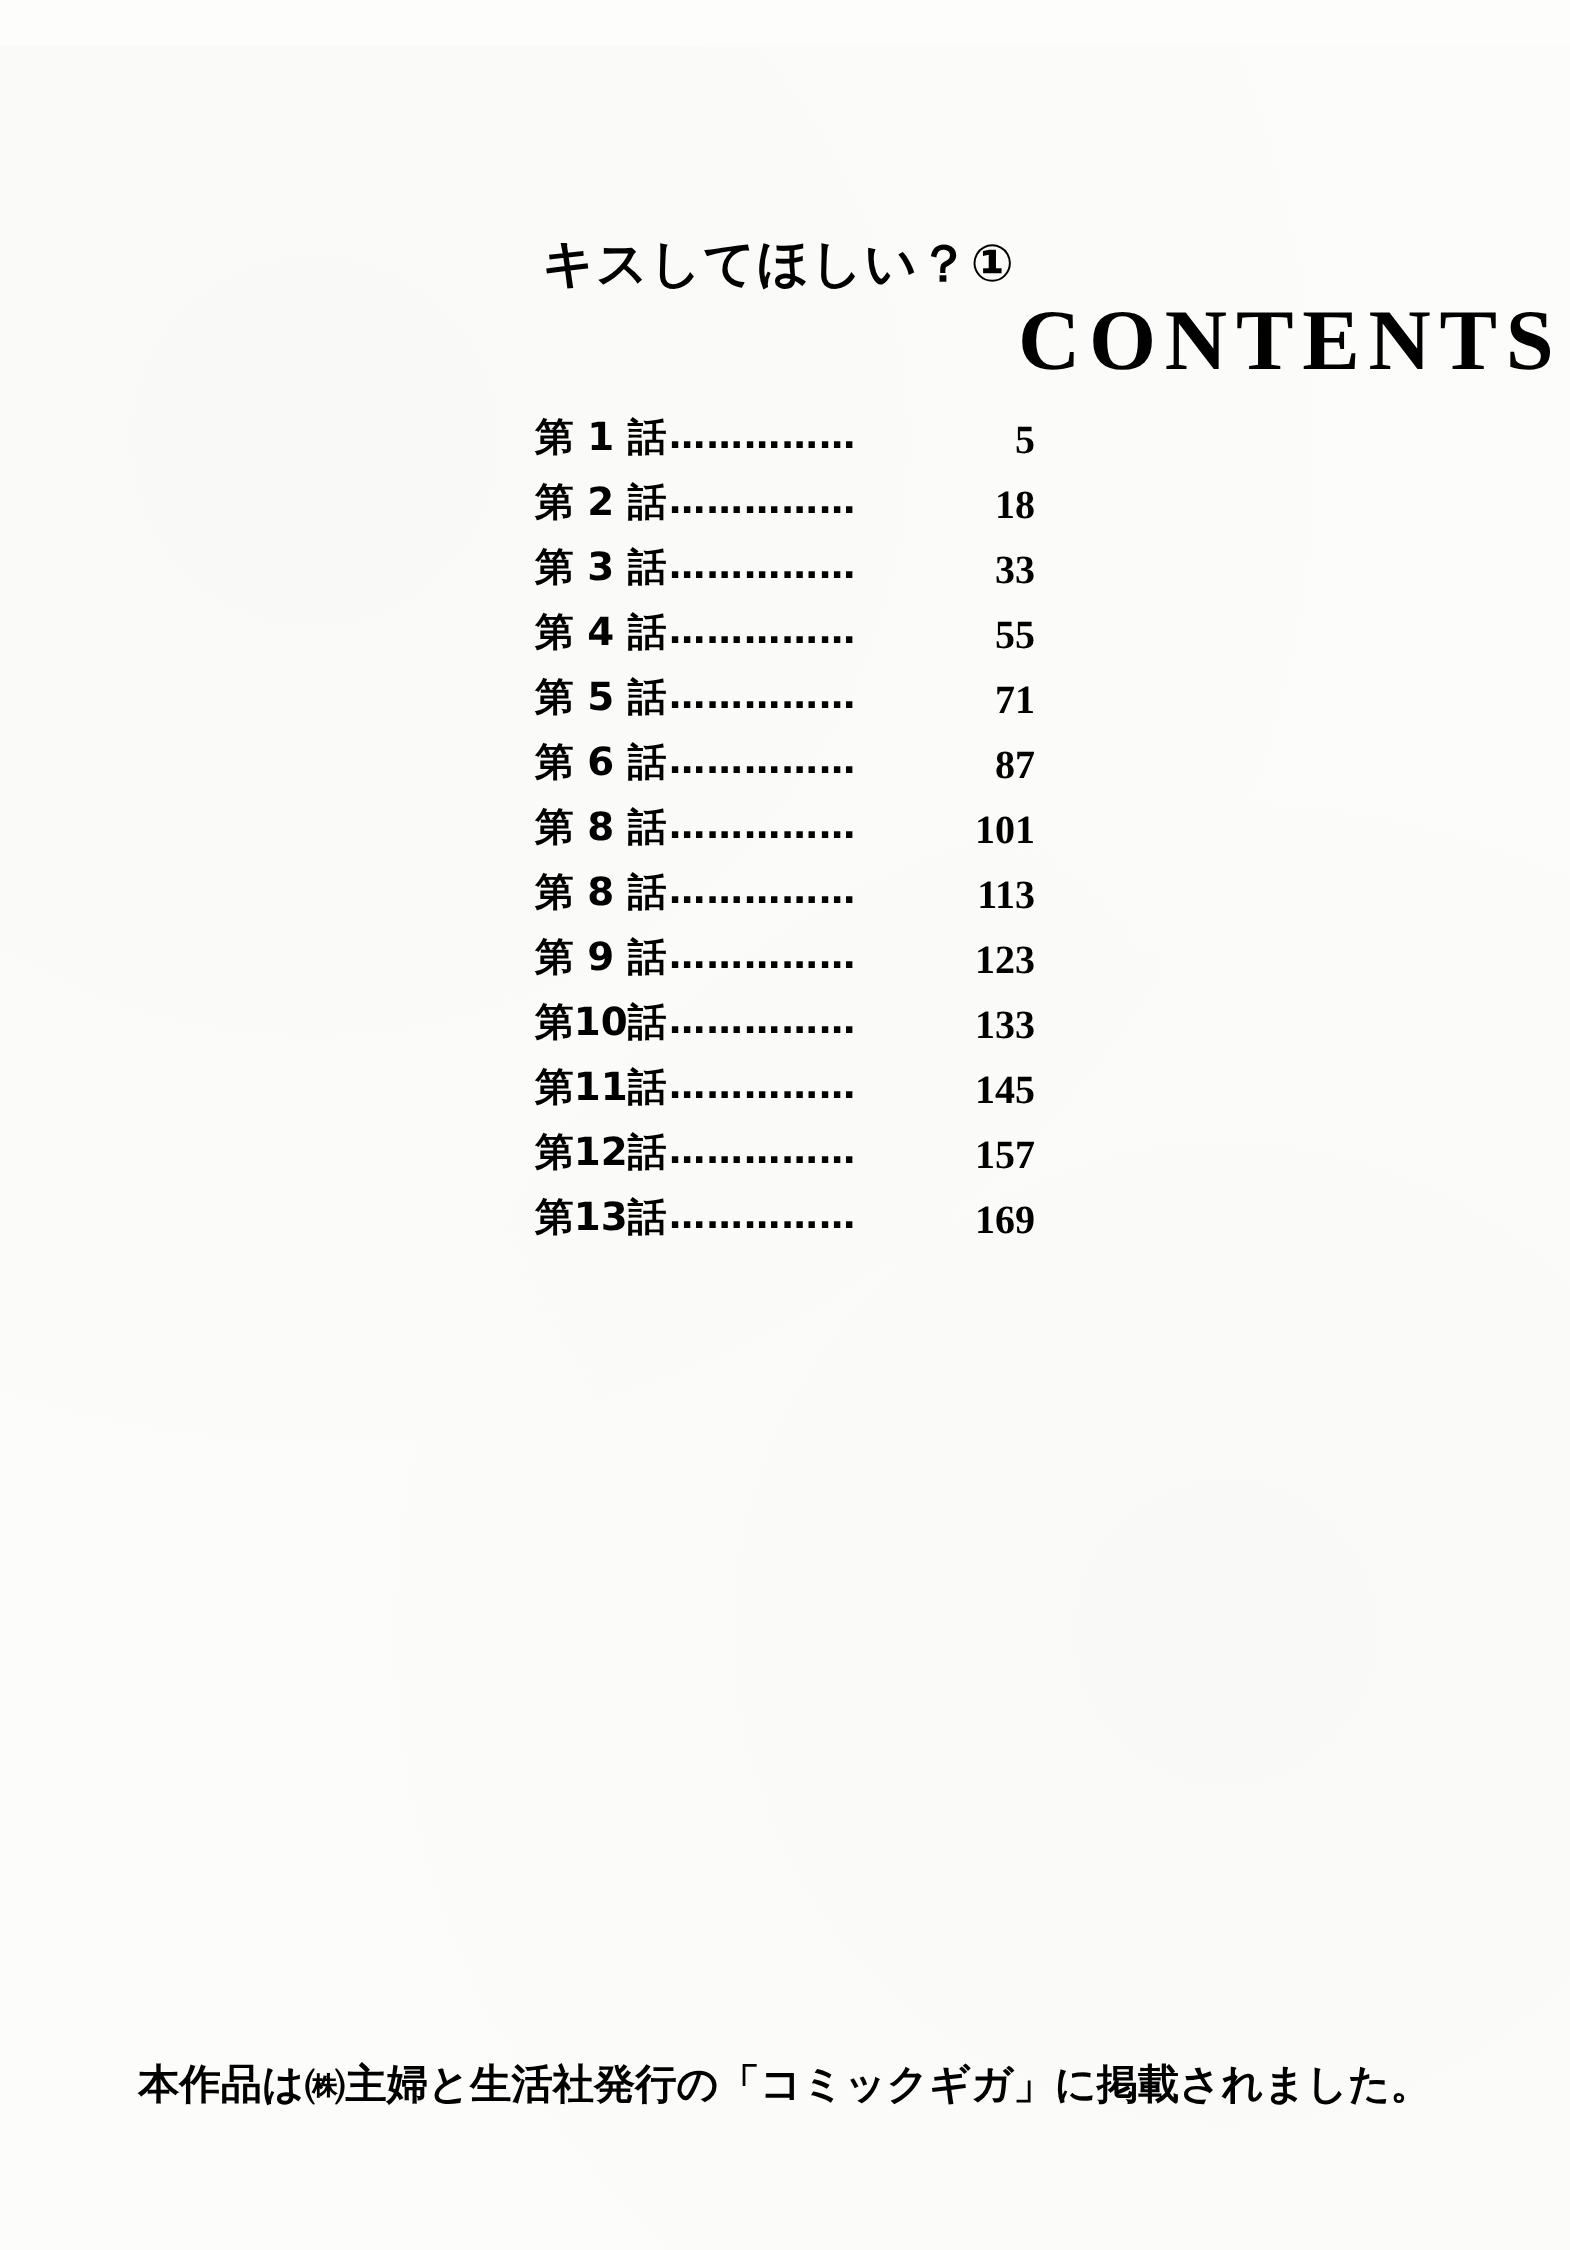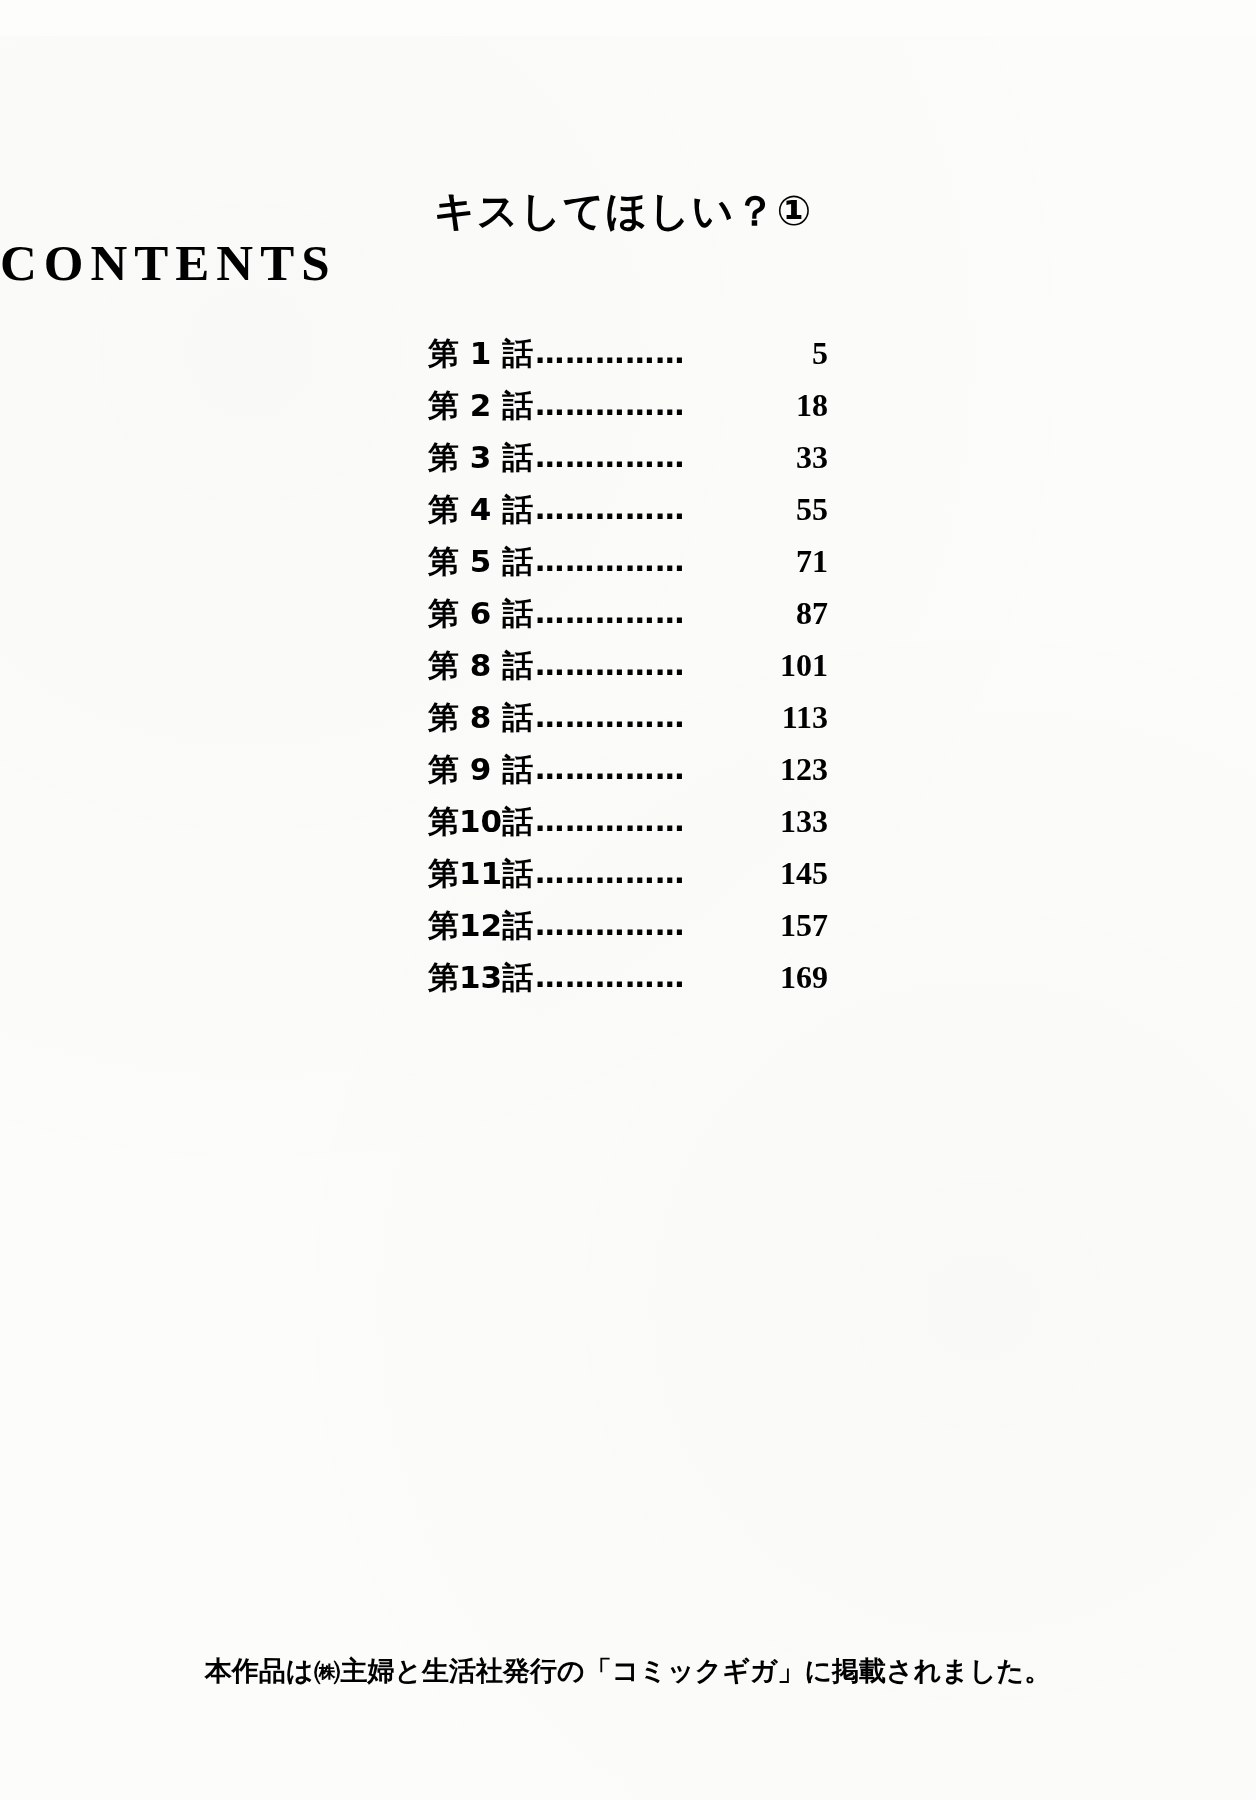--- a/index.html
+++ b/index.html
@@ -35,39 +35,39 @@
     font-family: "DejaVu Sans", sans-serif;
     font-weight: bold;
     font-size: 41px;
     letter-spacing: 1px;
     line-height: 1;
     margin: 0 0 6px 0;
     padding-right: 10px;
     color: #000;
   }
   .contents-head {
-    text-align: left;
+    text-align: right;
     font-family: "Liberation Serif", serif;
     font-weight: bold;
-    font-size: 51px;
+    font-size: 69px;
     letter-spacing: 7px;
     line-height: 1;
     margin: 0 0 28px 0;
     padding-right: 6px;
     color: #000;
   }
   .toc-list {
     list-style: none;
     margin: 0 auto;
     padding: 0;
     width: 400px;
   }
   .toc-row {
     display: flex;
-    align-items: flex-end;
+    align-items: flex-start;
     font-family: "DejaVu Sans", sans-serif;
     font-weight: bold;
     font-size: 31px;
     line-height: 1;
     height: 52px;
     color: #000;
     white-space: nowrap;
   }
   .toc-chapter {
     flex: 0 0 auto;
@@ -88,21 +88,21 @@
     font-weight: bold;
   }
   .footnote {
     position: absolute;
     left: 0;
     right: 0;
     bottom: 108px;
     text-align: center;
     font-family: "DejaVu Sans", sans-serif;
     font-weight: bold;
-    font-size: 27px;
+    font-size: 33px;
     line-height: 1.55;
     color: #000;
   }
   .footnote div {
     letter-spacing: 0px;
   }
 </style>
 </head>
 <body>
 

